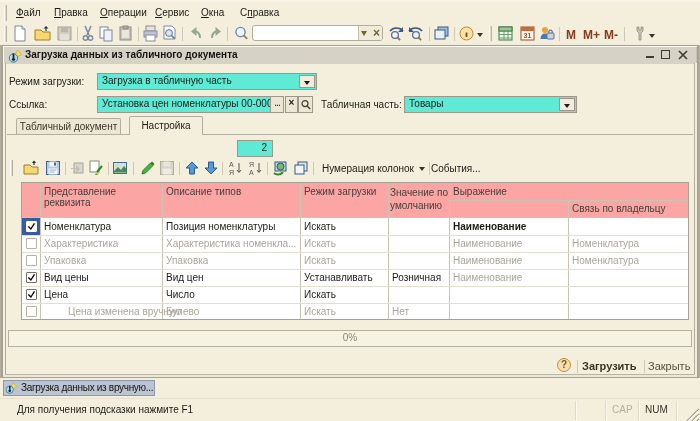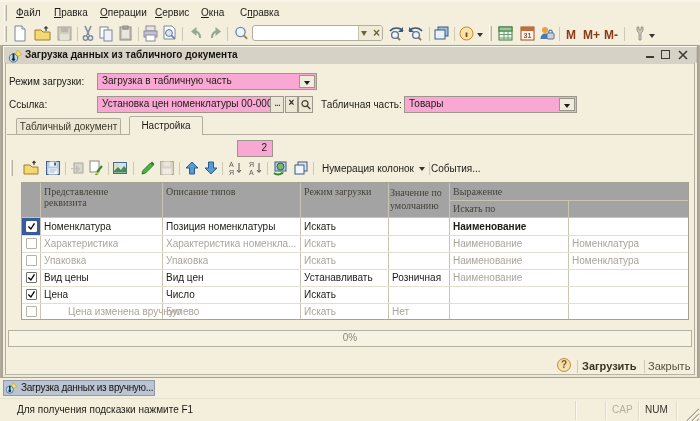--- a/index.html
+++ b/index.html
@@ -13,28 +13,28 @@
 #toolbar { left:0; top:23px; width:700px; height:22px; background:#f3efdc; }
 .ic { position:absolute; top:2px; width:17px; height:17px; }
 .ic svg { width:17px; height:17px; }
 .ic16 { position:absolute; width:16px; height:16px; }
 .ic16 svg { width:16px; height:16px; }
 .sep { position:absolute; width:1px; background:#cdc9b6; }
 #win { left:2px; top:45px; width:696px; height:333px; background:#f3efdc;
   border:1px solid #a5a193; box-shadow: inset 1px 1px 0 #fbf9ee, inset -1px -1px 0 #c4c0af, 0 1px 2px rgba(120,115,95,.45); }
 #titlebar { left:1px; top:1px; width:692px; height:17px; background:#d6d2c5; }
 #titlebar .txt { position:absolute; left:21px; top:2px; font-weight:bold; color:#14130f; }
-.field { position:absolute; background:#f9a8d4; border:1px solid #9b978a; white-space:nowrap; overflow:hidden; }
+.field { position:absolute; background:#5eead4; border:1px solid #9b978a; white-space:nowrap; overflow:hidden; }
 .btnf { position:absolute; background:#ebe7d4; border:1px solid #9b978a; text-align:center; }
 .combo-arrow { position:absolute; right:1px; top:1px; bottom:1px; width:16px; background:#f0ecdb; border:1px solid #9a968a; }
 .combo-arrow:after { content:""; position:absolute; left:4px; top:5px; border:3px solid transparent; border-top:4px solid #1c1b16; }
 .lbl { position:absolute; }
 .tab { position:absolute; border:1px solid #b2ae9f; border-bottom:none; border-radius:2px 2px 0 0; text-align:center; }
 #tbl { position:absolute; left:18px; top:136px; width:668px; height:138px; background:#fff; border:1px solid #a5a193; }
-.hdr { background:#a3a3a3; color:#45413a;font-family:Liberation Serif, serif; }
+.hdr { background:#fca5a5; color:#45413a; }
 .cell { position:absolute; overflow:hidden; white-space:nowrap; padding:2px 3px 0 4px; }
 .vline { position:absolute; width:1px; background:#c9c5b2; }
 .hline { position:absolute; height:1px; background:#c9c5b2; }
 .rline { position:absolute; height:1px; background:#e2dfd2; left:0; width:666px; }
 .gray { color:#a9a59a; }
 .cb { position:absolute; left:4px; top:3px; width:11px; height:11px; background:#fff; border:1px solid #75726a; border-radius:1px; }
 .cb.dis { border-color:#b6b2a5; }
 
 .row { position:absolute; left:0; width:666px; height:17px; }
 .rc { position:absolute; top:3px; overflow:hidden; white-space:nowrap; }
@@ -301,21 +301,21 @@
   <div class="sep" style="left:426px; top:116px; height:13px;"></div>
   <div class="lbl" style="left:428px; top:117px;">События...</div>
 
   <div id="tbl">
     <div class="cell hdr" style="left:0; top:0; width:666px; height:35px;"></div>
     <div class="cell hdr" style="left:18px; top:1px; width:122px; height:33px;">Представление<br>реквизита</div>
     <div class="cell hdr" style="left:278px; top:1px; width:88px; height:33px;">Режим загрузки</div>
     <div class="cell hdr" style="left:140px; top:1px; width:138px; height:33px;">Описание типов</div>
     <div class="cell hdr" style="left:366px; top:1px; width:61px; height:33px; padding:2px 0 0 2px; line-height:13px;">Значение по<br>умолчанию</div>
     <div class="cell hdr" style="left:427px; top:1px; width:239px; height:16px;">Выражение</div>
-    <div class="cell hdr" style="left:427px; top:18px; width:119px; height:17px;">Искать по</div>
+    <div class="cell hdr" style="left:546px; top:18px; width:120px; height:17px;">Связь по владельцу</div>
     <div class="hline" style="left:427px; top:17px; width:239px;"></div>
     <div class="hline" style="left:0px; top:34px; width:666px;"></div>
     <div class="vline" style="left:18px; top:0; height:136px;"></div>
     <div class="vline" style="left:140px; top:0; height:136px;"></div>
     <div class="vline" style="left:278px; top:0; height:136px;"></div>
     <div class="vline" style="left:366px; top:0; height:136px;"></div>
     <div class="vline" style="left:427px; top:0; height:136px;"></div>
     <div class="vline" style="left:546px; top:17px; height:119px;"></div>
 
     <div class="row" style="top:35px;">

